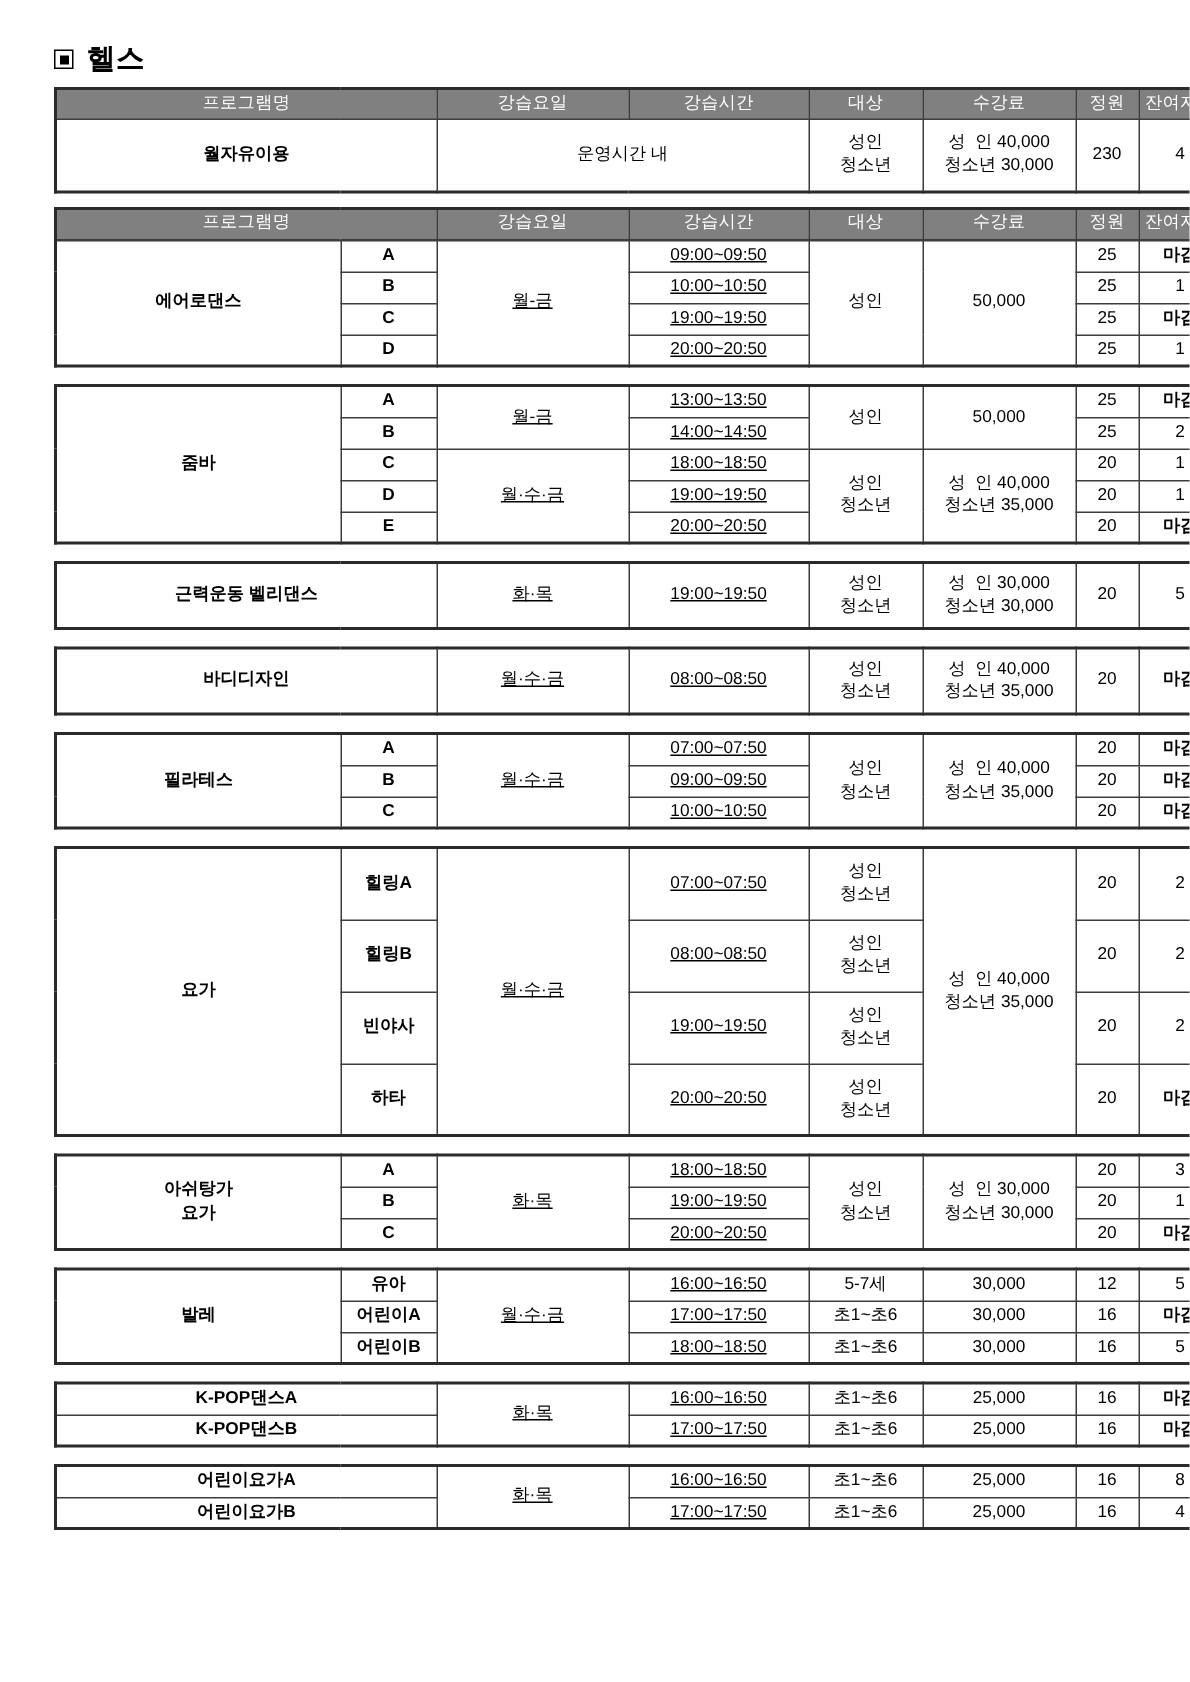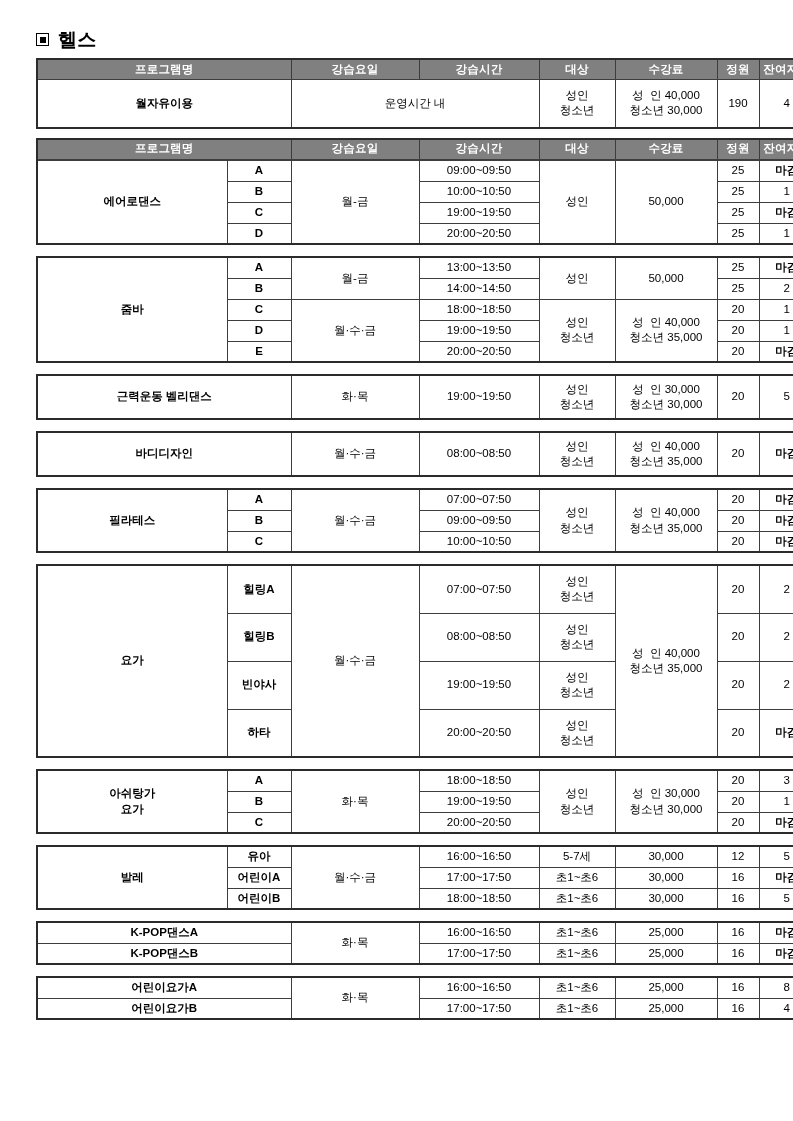--- a/index.html
+++ b/index.html
@@ -69,21 +69,21 @@
     vertical-align: middle;
     padding: 0 2px;
     line-height: 1.32;
     color: #000;
     background: #fff;
     word-break: keep-all;
   }
   table.sched thead th {
     background: #808080;
     color: #ffffff;
-    font-weight: bold;
+    font-weight: normal;
     font-size: 11.5px;
     height: 19px;
     border-color: #3d3d3d;
     letter-spacing: .2px;
   }
   .outer { border: 2px solid #2b2b2b; }
 
   
   col.c-prog  { width: 190px; }
   col.c-sub   { width: 64px; }
@@ -92,21 +92,21 @@
   col.c-targ  { width: 76px; }
   col.c-fee   { width: 102px; }
   col.c-cap   { width: 42px; }
   col.c-left  { width: 56px; }
 
   .prog-name { font-weight: bold; font-size: 13px; }
   .sub-name  { font-weight: bold; font-size: 12px; }
   .closed    { color: #ee1c1c; font-weight: bold; }
   .fee-two   { white-space: pre; font-size: 11.5px; }
   .two-line  { white-space: pre-line; margin-left: 20px; }
-  .nowrap    { white-space: nowrap; }
+  .nowrap    { white-space: nowrap; text-decoration: underline; }
 </style>
 </head>
 <body>
 
 <div class="page">
 
   <div class="section-head">
     <span class="sec-marker">
         <i></i>
       </span>
@@ -134,21 +134,21 @@
         <th>정원</th>
         <th>잔여자리</th>
       </tr>
     </thead>
     <tbody id="health-body">
         <tr style="height: 48px;">
           <td class="prog-name" colspan="2">월자유이용</td>
           <td colspan="2">운영시간 내</td>
           <td>성인<br>청소년</td>
           <td class="fee-two">성&nbsp;&nbsp;인&nbsp;40,000<br>청소년&nbsp;30,000</td>
-          <td>190</td>
+          <td>230</td>
           <td>4</td>
         </tr>
       </tbody>
   </table>
 
 
   <table class="sched" style="border:2px solid #2b2b2b;border-bottom:1px solid #3d3d3d;">
     <colgroup>
       <col class="c-prog">
         <col class="c-sub">

